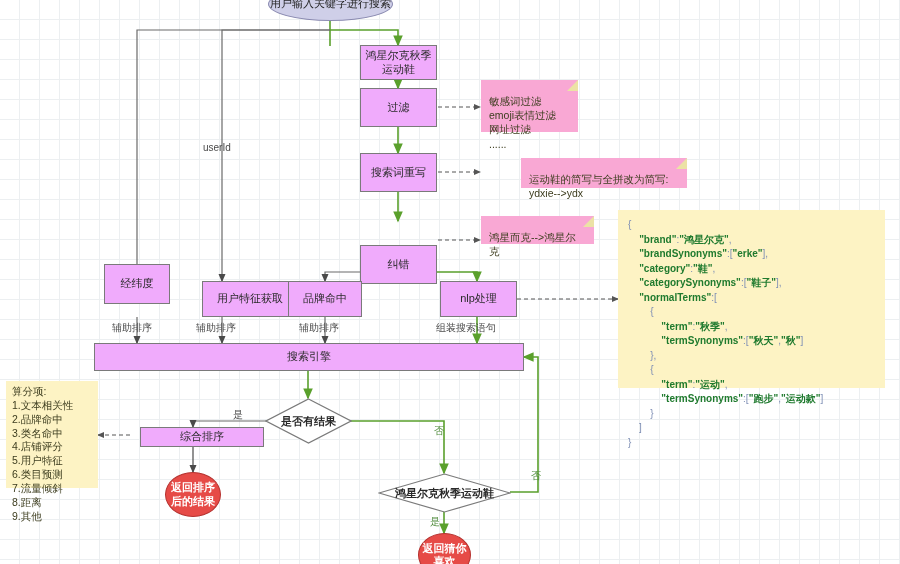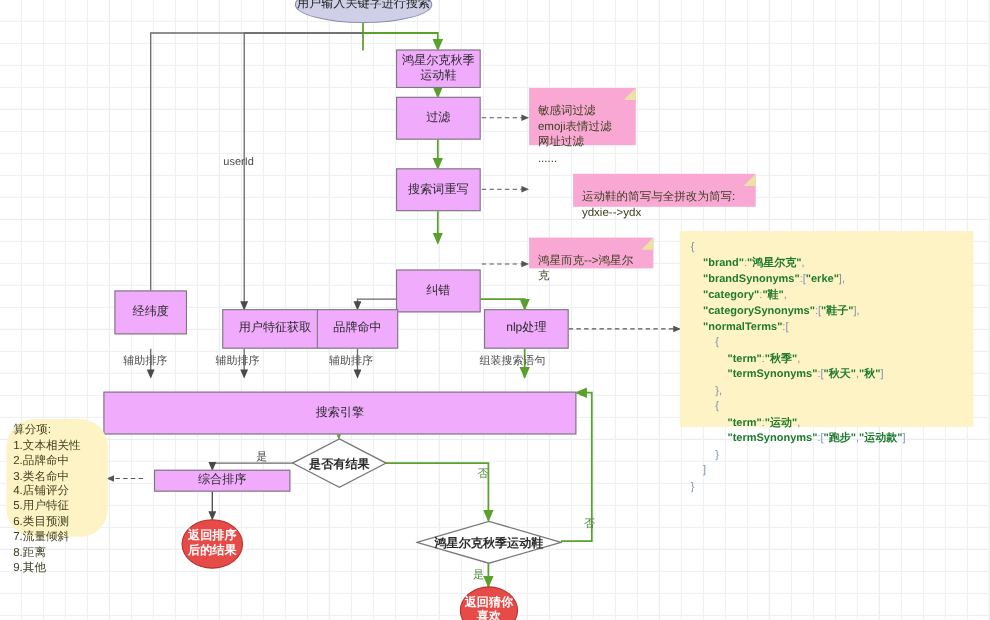--- a/index.html
+++ b/index.html
@@ -72,21 +72,21 @@
   .jsonnote .k{color:#1f7a2e;font-weight:bold;}
   .jsonnote .b{color:#7f8fb5;}
   .jline{white-space:pre;}
   .edgelabel{
     position:absolute;font-size:10px;color:#4a4a4a;background:transparent;
     white-space:nowrap;
   }
   .edgelabel.green{color:#4e8b3a;}
   .scorenote{
     position:absolute;background:#fdf3c4;font-size:10.5px;color:#3d3d1f;
-    line-height:1.32;padding:4px 6px;box-sizing:border-box;white-space:pre-wrap;border-radius:25px;
+    line-height:1.32;padding:4px 6px;box-sizing:border-box;white-space:pre-wrap;
   }
 </style>
 </head>
 <body>
 
 <div id="canvas"></div>
 
 <svg id="wires">
   <defs>
     <marker id="agray" markerWidth="8" markerHeight="8" refX="6" refY="3" orient="auto">
@@ -166,21 +166,21 @@
 <div class="node rect" style="left:174px;top:281px;width:96px;height:36px;margin-left:28px;">
   <span>用户特征获取</span>
 </div>
 <div class="node rect" style="left:288px;top:281px;width:74px;height:36px;">
   <span>品牌命中</span>
 </div>
 <div class="node rect" style="left:440px;top:281px;width:77px;height:36px;">
   <span>nlp处理</span>
 </div>
 
-<div class="node rect" style="left:94px;top:356px;width:430px;height:39px;">
+<div class="node rect" style="left:94px;top:343px;width:430px;height:28px;">
   <span>搜索引擎</span>
 </div>
 
 <div class="node rect" style="left:140px;top:427px;width:124px;height:20px;">
   <span>综合排序</span>
 </div>
 
 <div class="diamond" style="left:265px;top:398px;width:87px;height:46px;">
   <svg class="dshape" viewBox="0 0 87 46" preserveAspectRatio="none">
     <polygon points="43.5,1 86,23 43.5,45 1,23" fill="#ffffff" stroke="#7a7a7a" stroke-width="1.2"></polygon>

